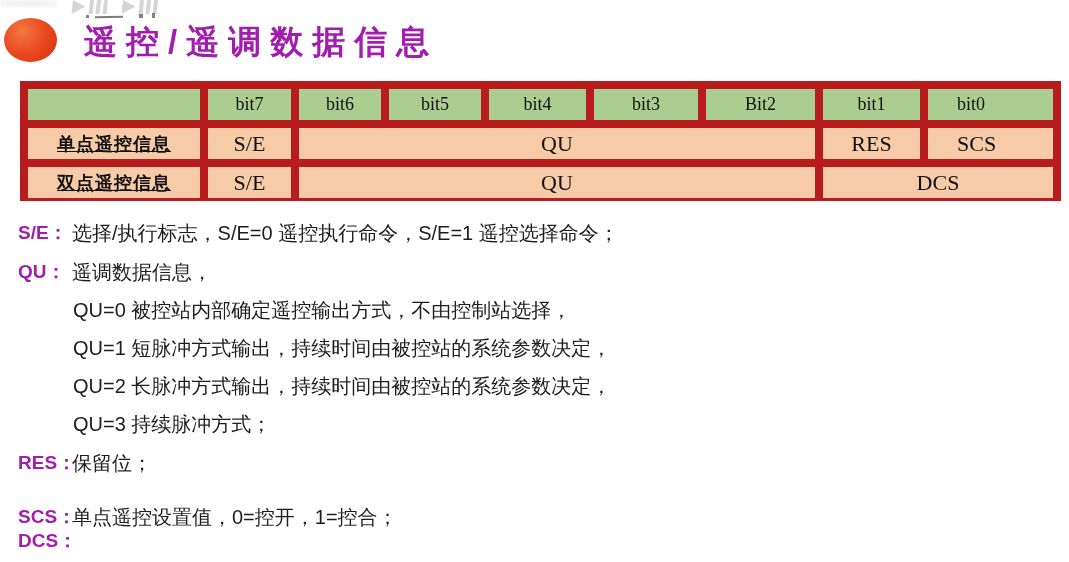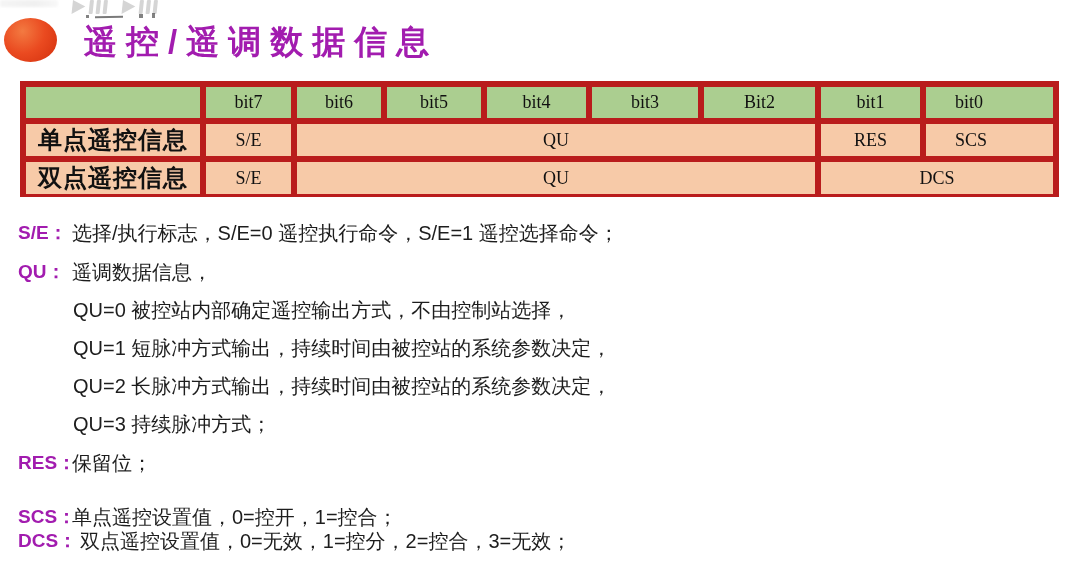--- a/index.html
+++ b/index.html
@@ -29,24 +29,24 @@
     position:absolute;left:84px;top:20px;
     font-size:33px;font-weight:bold;color:#a21caf;letter-spacing:9px;
     white-space:nowrap;
   }
   
   table.bitfield{
     position:absolute;left:20px;top:81px;width:1033px;
     border-collapse:collapse;table-layout:fixed;
     font-family:"Liberation Serif", serif;color:#111;
   }
-  .bitfield th,.bitfield td{border:6px solid #b91c1c;text-align:center;padding:0;overflow:hidden;}
+  .bitfield th,.bitfield td{border:8px solid #b91c1c;text-align:center;padding:0;overflow:hidden;}
   .bitfield th{background:#abce90;height:31px;font-size:18px;font-weight:normal;}
-  .bitfield td{background:#f7caa8;height:31px;font-size:18px;}
-  .bitfield td.rowlabel{font-size:24px;font-weight:600;letter-spacing:1px;}
+  .bitfield td{background:#f7caa8;height:31px;font-size:22px;}
+  .bitfield td.rowlabel{font-size:18px;font-weight:600;letter-spacing:1px;text-decoration:underline;}
   .bitfield .left-pad{text-align:left;padding-left:29px;}
   .bitfield tbody tr:last-child td{border-bottom-width:3px;}
   
   .defs{position:absolute;left:0;top:0;width:1069px;color:#1d1d1d;}
   .def-line{position:absolute;left:0;width:1069px;height:26px;line-height:26px;white-space:nowrap;}
   .def-label{position:absolute;left:18px;font-weight:bold;font-size:19px;color:#a21caf;}
   .def-text{position:absolute;left:72px;font-size:20px;}
   .def-text.indent{left:73px;}
   .def-text.shift{left:80px;}
 </style>
@@ -142,15 +142,14 @@
   <div class="def-line" style="top:450px">
     <span class="def-label">RES：</span>
     <span class="def-text">保留位；</span>
   </div>
   <div class="def-line" style="top:504px">
     <span class="def-label">SCS：</span>
     <span class="def-text">单点遥控设置值，0=控开，1=控合；</span>
   </div>
   <div class="def-line" style="top:528px">
     <span class="def-label">DCS：</span>
-    <span class="def-text shift">双点遥控设置值，0=无效，1=控分，2=控合，3=无效；</span>
   </div>
 </div>
 
 </body></html>

